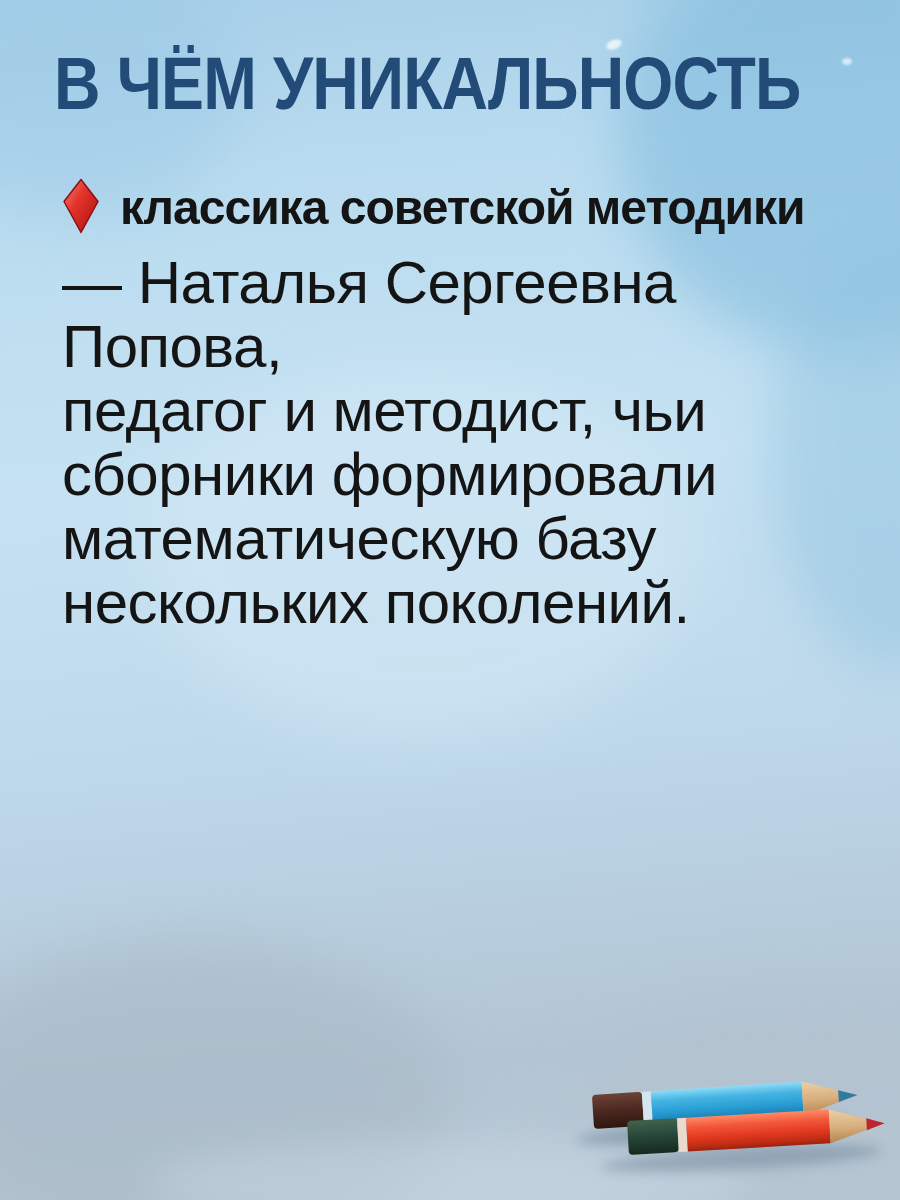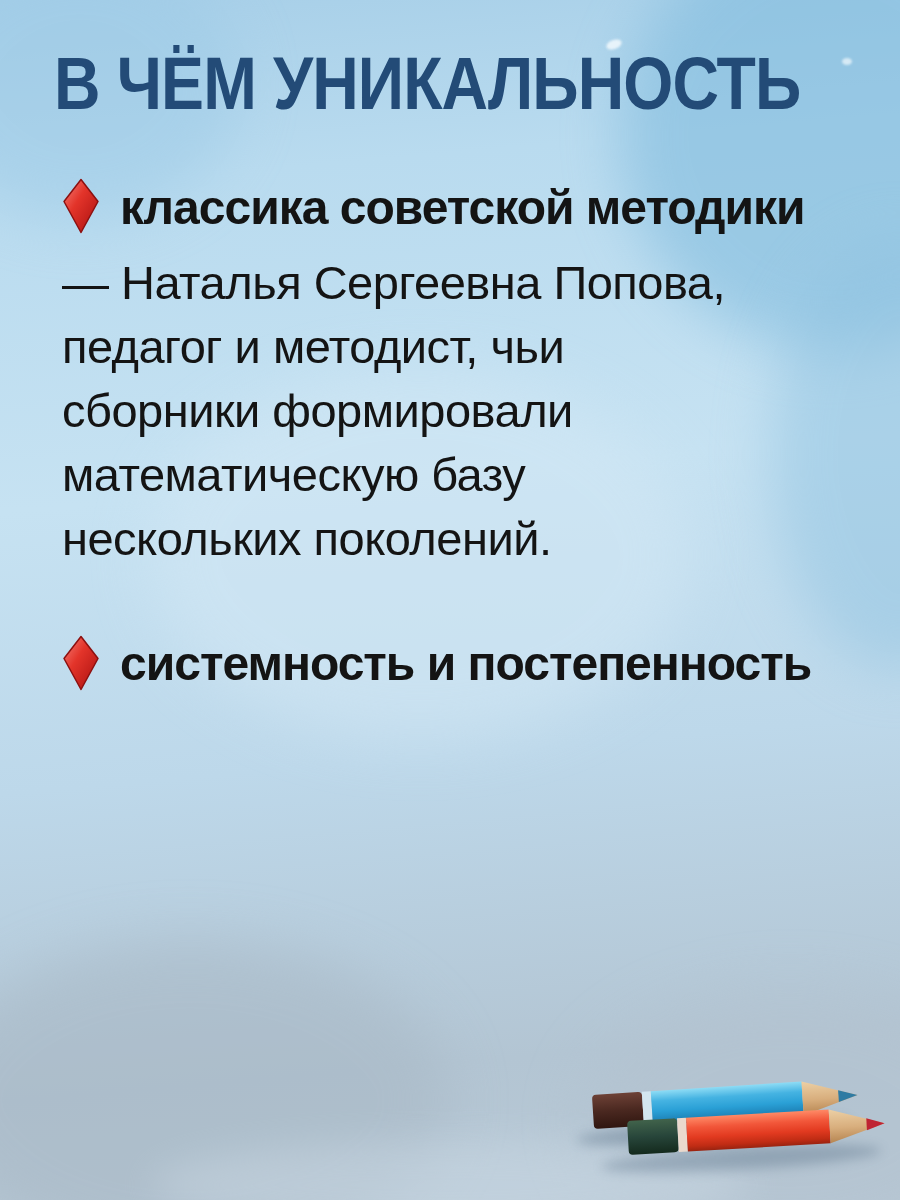--- a/index.html
+++ b/index.html
@@ -24,21 +24,21 @@
          color:#234b77;transform:scaleX(0.87);transform-origin:left top;white-space:nowrap;}
 
   .bullet-row{position:absolute;display:flex;align-items:flex-start;}
   .bullet-row .diamond{flex:0 0 auto;margin-right:20px;}
   .bullet-heading{font-size:48px;font-weight:bold;letter-spacing:-1px;
                   color:#141414;line-height:56px;white-space:nowrap;padding-top:2px;}
   .row1{left:62px;top:178px;}
   .row2{left:62px;top:634px;}
 
   .para{position:absolute;left:62px;width:800px;margin:0;
-        font-size:47px;line-height:64px;letter-spacing:-0.5px;color:#141414;
+        font-size:60px;line-height:64px;letter-spacing:-0.5px;color:#141414;
         white-space:pre-line;}
   .para1{top:251px;}
   .para2{top:704px;}
 
   .pencils{position:absolute;left:550px;top:1050px;width:350px;height:150px;}
   .hidden-defs{position:absolute;width:0;height:0;}
 </style>
 </head>
 <body>
 
@@ -105,26 +105,20 @@
       <polygon points="19,1.5 36,23.5 19,54.5 2,23.5" fill="url(#diamondGrad)" stroke="#8c1010" stroke-width="1.5" stroke-linejoin="round"></polygon>
     </svg>
     <span class="bullet-heading">классика советской методики</span>
   </div>
   <p class="para para1">— Наталья Сергеевна Попова,
 педагог и методист, чьи
 сборники формировали
 математическую базу
 нескольких поколений.</p>
 
-  <div class="bullet-row row2">
-    <svg class="diamond" width="38" height="58" viewBox="0 0 38 56">
-      <polygon points="19,1.5 36,23.5 19,54.5 2,23.5" fill="url(#diamondGrad)" stroke="#8c1010" stroke-width="1.5" stroke-linejoin="round"></polygon>
-    </svg>
-    <span class="bullet-heading">системность и постепенность</span>
-  </div>
 
   <svg class="pencils" viewBox="0 0 350 150">
 
     <g transform="translate(43,62) rotate(-3.7)">
       <ellipse cx="120" cy="27" rx="138" ry="11" fill="#3f5a73" opacity="0.32" filter="url(#softShadow)"></ellipse>
       <rect x="0" y="-17" width="50" height="34" rx="4" fill="url(#capBrown)"></rect>
       <rect x="50" y="-17" width="9" height="34" fill="#d3e6ef"></rect>
       <rect x="59" y="-17" width="151" height="34" fill="url(#blueBody)"></rect>
       <polygon points="210,-17 210,17 265,0" fill="url(#woodGrad)"></polygon>
       <polygon points="246,-6 246,6 265,0" fill="#2f7ba3"></polygon>

